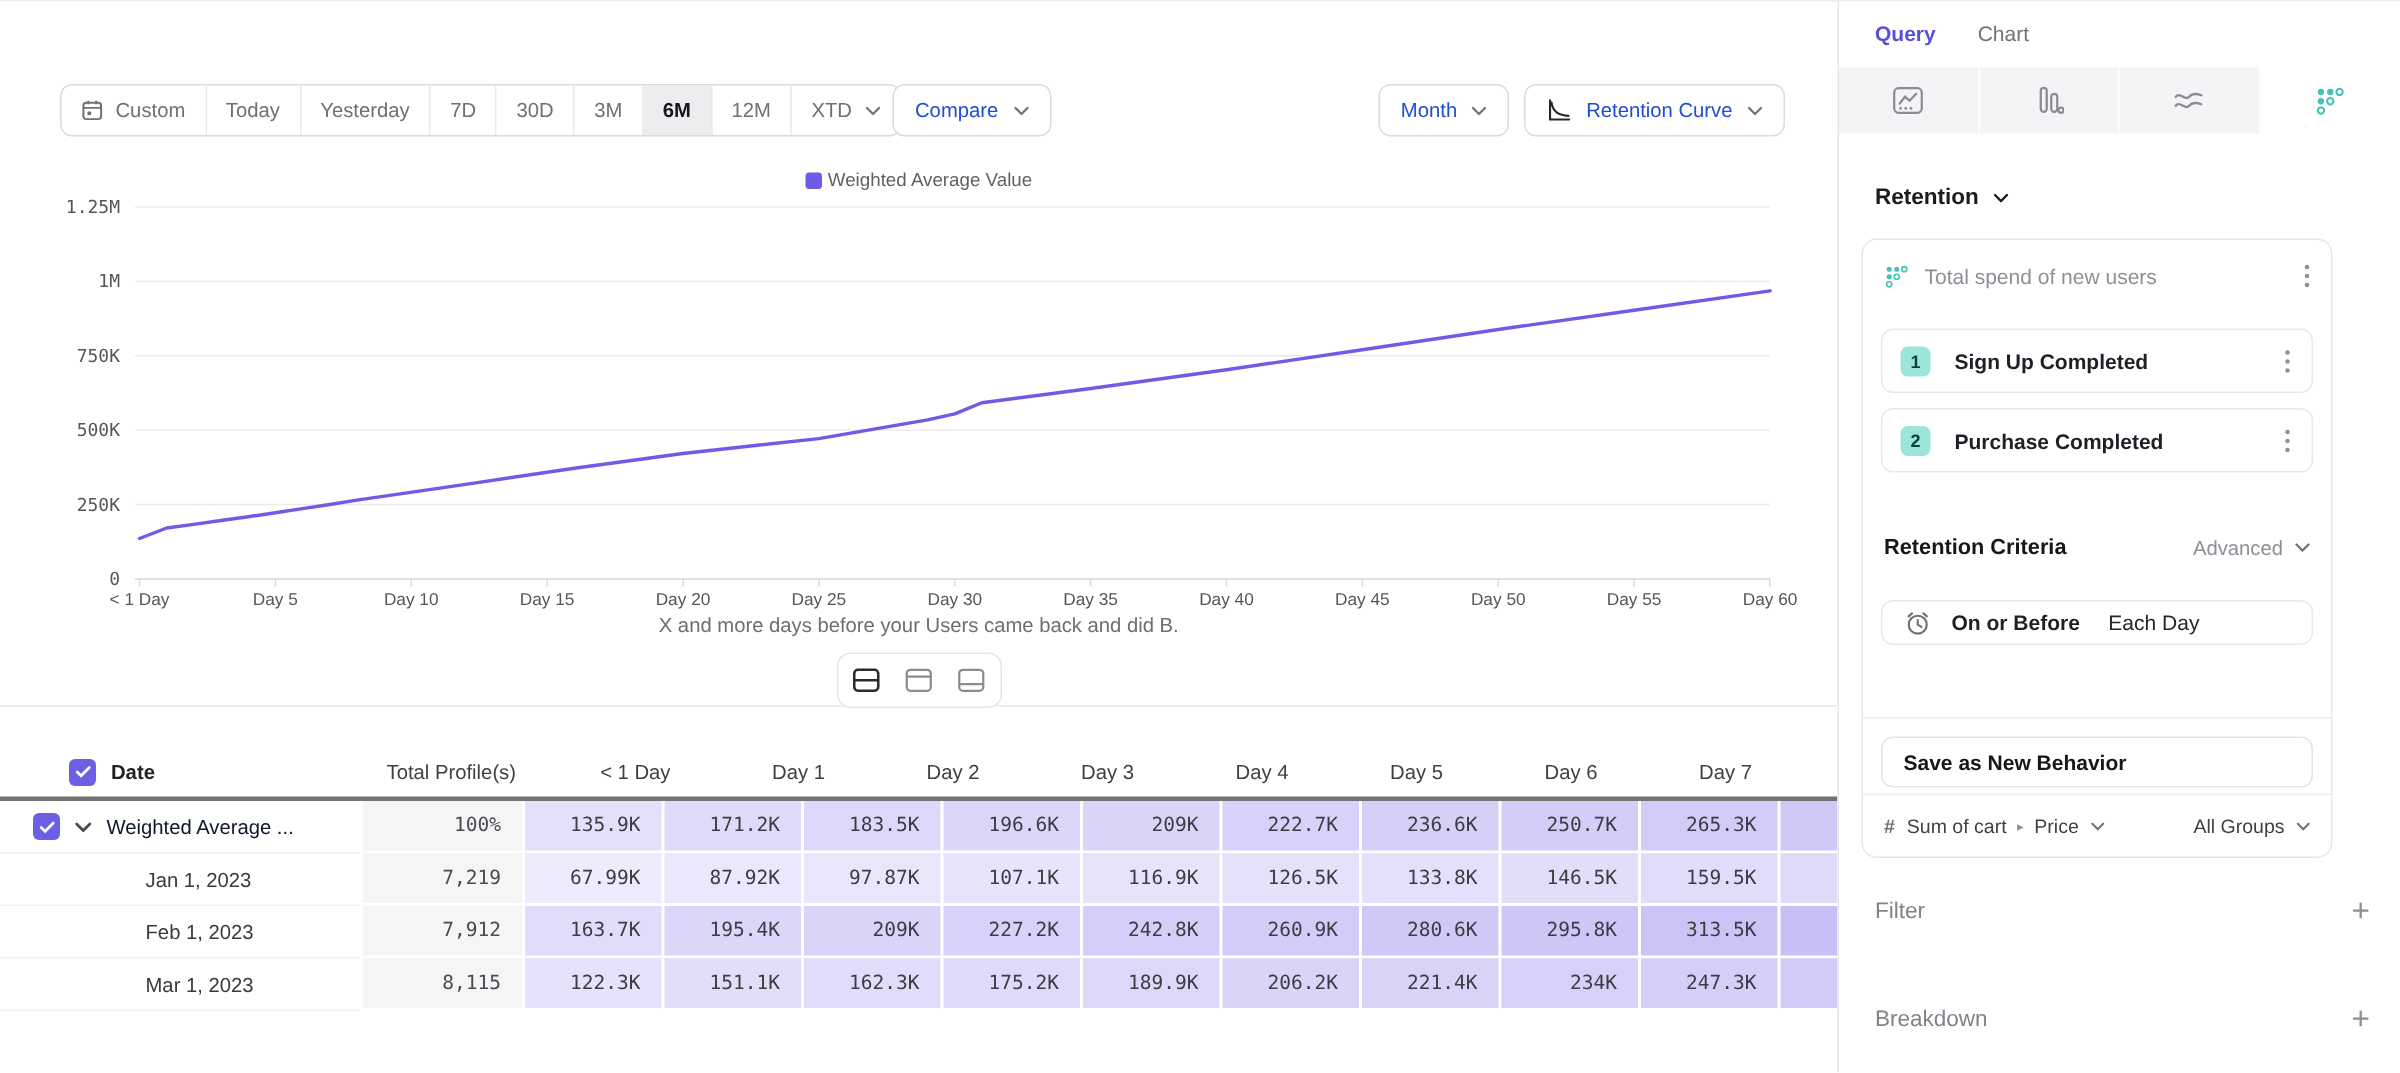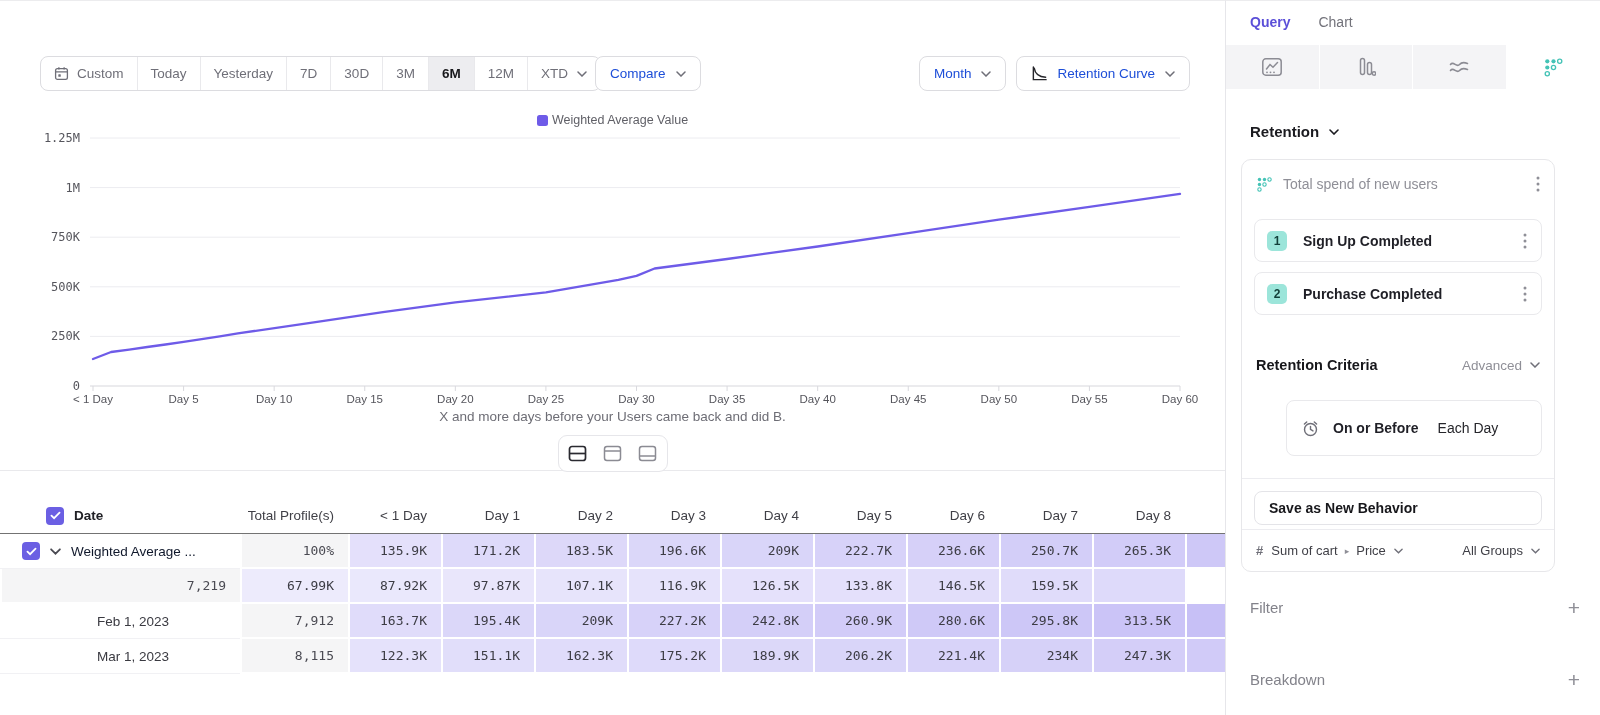--- a/index.html
+++ b/index.html
@@ -31,21 +31,21 @@
   .legend-swatch { width: 11px; height: 11px; border-radius: 2.5px; }
   #caption { position: absolute; top: 408px; left: 0; width: 1225px; text-align: center; font-size: 13.5px; color: #6d6d75; }
 
   #layout-divider { position: absolute; top: 469px; left: 0; width: 1225px; border-top: 1px solid #e9e9ec; }
   #layout-toggle { position: absolute; top: 434px; left: 50%; transform: translateX(-50%); background: #fff; border: 1px solid #e6e6ea; border-radius: 9px; display: flex; padding: 3px; gap: 3px; }
   .toggle-btn { width: 32px; height: 29px; display: flex; align-items: center; justify-content: center; border-radius: 6px; cursor: pointer; }
 
   
   #table { position: absolute; top: 497px; left: 0; width: 1225px; }
   .t-row { display: grid; grid-template-columns: 240px 108px repeat(9, 93px) 40px; height: 35px; }
-  .t-head { height: 36px; border-bottom: 1px solid #737373; }
+  .t-head { height: 36px; border-bottom: 3px solid #737373; gap: 10px; }
   .h-date { display: flex; align-items: center; gap: 10px; padding-left: 46px; font-size: 13.5px; color: #212126; font-weight: 600; }
   .h-cell { display: flex; align-items: center; justify-content: flex-end; padding-right: 14px; font-size: 13.5px; color: #3f3f46; }
   .checkbox { width: 18px; height: 18px; border-radius: 4px; background: #6b5fe3; display: inline-flex; align-items: center; justify-content: center; flex: none; cursor: pointer; }
   .caret { display: inline-flex; flex: none; cursor: pointer; }
   .cell-label { display: flex; align-items: center; gap: 10px; padding-left: 22px; font-size: 13.5px; color: #0f172a; border-bottom: 1px solid #f1f1f4; }
   .row-indent .cell-label { padding-left: 97px; color: #3a3a41; }
   .cell-total { background: #f5f5f6; border-left: 2px solid #fff; border-bottom: 2px solid #fff; display: flex; align-items: center; justify-content: flex-end; padding-right: 14px; font-size: 13px; color: #4a4a52; }
   .cell-num { border-left: 2px solid #fff; border-bottom: 2px solid #fff; display: flex; align-items: center; justify-content: flex-end; padding-right: 14px; font-size: 13px; color: #3c3c44; }
   .cell-partial { border-left: 2px solid #fff; border-bottom: 2px solid #fff; }
 
@@ -65,21 +65,21 @@
   .card-head { position: absolute; top: 14px; left: 14px; right: 12px; display: flex; align-items: center; gap: 10px; }
   .card-title { flex: 1; font-size: 14px; color: #8f8f97; }
   .kebab { display: inline-flex; padding: 2px; cursor: pointer; }
   .step { position: absolute; left: 12px; right: 12px; height: 43px; border: 1px solid #e9e9ec; border-radius: 8px; display: flex; align-items: center; gap: 16px; padding: 0 12px; background: #fff; cursor: pointer; }
   #step-1 { top: 59px; } #step-2 { top: 112px; }
   .step-badge { width: 20px; height: 20px; border-radius: 5px; background: #9ce5da; color: #123f39; font-size: 12px; font-weight: 700; display: flex; align-items: center; justify-content: center; flex: none; }
   .step-label { flex: 1; font-size: 14px; font-weight: 600; color: #1f1f26; }
   .criteria-row { position: absolute; top: 197px; left: 14px; right: 14px; display: flex; align-items: center; }
   .criteria-title { flex: 1; font-size: 14.5px; font-weight: 700; color: #17171b; }
   .criteria-mode { display: flex; align-items: center; gap: 7px; font-size: 13.5px; color: #8f8f97; cursor: pointer; }
-  #onbefore-row { position: absolute; top: 240px; left: 12px; right: 12px; height: 56px; border: 1px solid #e9e9ec; border-radius: 8px; display: flex; align-items: center; gap: 13px; padding: 0 14px; cursor: pointer; margin-left: 32px; }
+  #onbefore-row { position: absolute; top: 240px; left: 12px; right: 12px; height: 30px; border: 1px solid #e9e9ec; border-radius: 8px; display: flex; align-items: center; gap: 13px; padding: 0 14px; cursor: pointer; }
   #onbefore-label { font-size: 14px; font-weight: 600; color: #1f1f26; }
   #eachday-label { font-size: 14px; color: #26262b; margin-left: 6px; }
   .card-divider { position: absolute; top: 318px; left: 0; right: 0; border-top: 1px solid #ececf0; }
   #save-behavior-btn { position: absolute; top: 331px; left: 12px; right: 12px; height: 34px; border: 1px solid #e4e4e8; border-radius: 8px; display: flex; align-items: center; padding: 0 14px; font-size: 14px; font-weight: 600; color: #17171b; cursor: pointer; }
   .card-footer { position: absolute; top: 369px; left: 0; right: 0; bottom: 0; border-top: 1px solid #ececf0; display: flex; align-items: center; padding: 0 14px; gap: 8px; font-size: 13px; color: #3f3f46; border-radius: 0 0 10px 10px; }
   .footer-spacer { flex: 1; }
   .measure-hash { color: #6f6f78; font-weight: 700; }
   .measure-sep { color: #8f8f97; font-size: 9px; }
   .footer-group { display: flex; align-items: center; gap: 7px; cursor: pointer; }
 
@@ -283,20 +283,23 @@
           <div class="cell-num mono" style="background: rgba(112, 94, 232, 0.24);">183.5K</div>
           <div class="cell-num mono" style="background: rgba(112, 94, 232, 0.25);">196.6K</div>
           <div class="cell-num mono" style="background: rgba(112, 94, 232, 0.263);">209K</div>
           <div class="cell-num mono" style="background: rgba(112, 94, 232, 0.28);">222.7K</div>
           <div class="cell-num mono" style="background: rgba(112, 94, 232, 0.29);">236.6K</div>
           <div class="cell-num mono" style="background: rgba(112, 94, 232, 0.306);">250.7K</div>
           <div class="cell-num mono" style="background: rgba(112, 94, 232, 0.318);">265.3K</div>
           <div class="cell-partial" style="background: rgba(112, 94, 232, 0.34);"></div>
         </div>
         <div class="t-row row-indent">
+          <div class="cell-label">
+            <span>Jan 1, 2023</span>
+          </div>
           <div class="cell-total mono">7,219</div>
           <div class="cell-num mono" style="background: rgba(112, 94, 232, 0.125);">67.99K</div>
           <div class="cell-num mono" style="background: rgba(112, 94, 232, 0.145);">87.92K</div>
           <div class="cell-num mono" style="background: rgba(112, 94, 232, 0.157);">97.87K</div>
           <div class="cell-num mono" style="background: rgba(112, 94, 232, 0.165);">107.1K</div>
           <div class="cell-num mono" style="background: rgba(112, 94, 232, 0.173);">116.9K</div>
           <div class="cell-num mono" style="background: rgba(112, 94, 232, 0.184);">126.5K</div>
           <div class="cell-num mono" style="background: rgba(112, 94, 232, 0.192);">133.8K</div>
           <div class="cell-num mono" style="background: rgba(112, 94, 232, 0.204);">146.5K</div>
           <div class="cell-num mono" style="background: rgba(112, 94, 232, 0.216);">159.5K</div>

